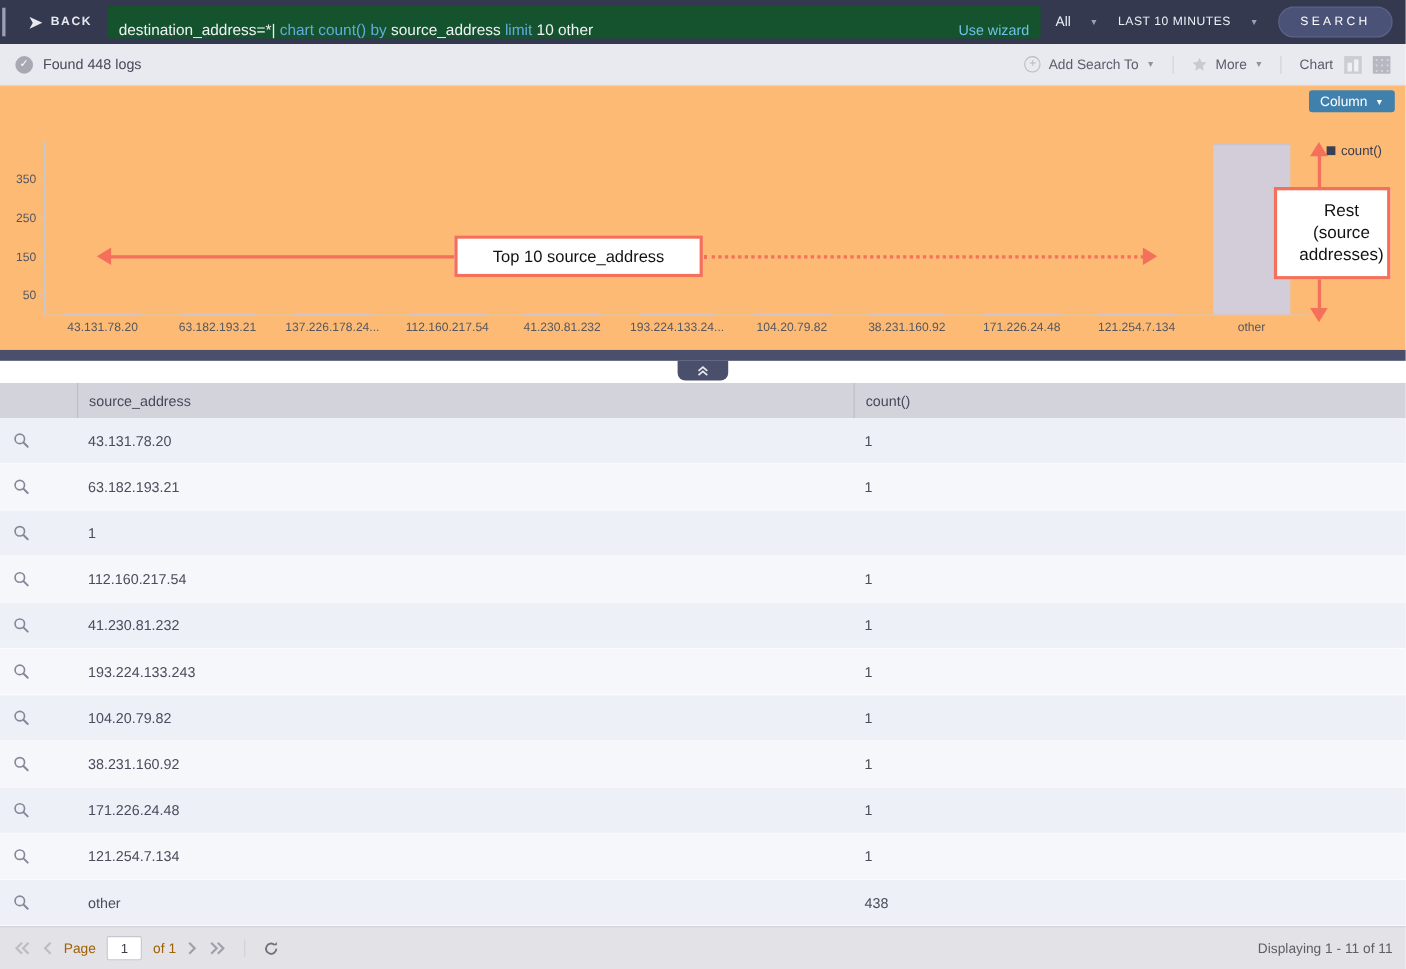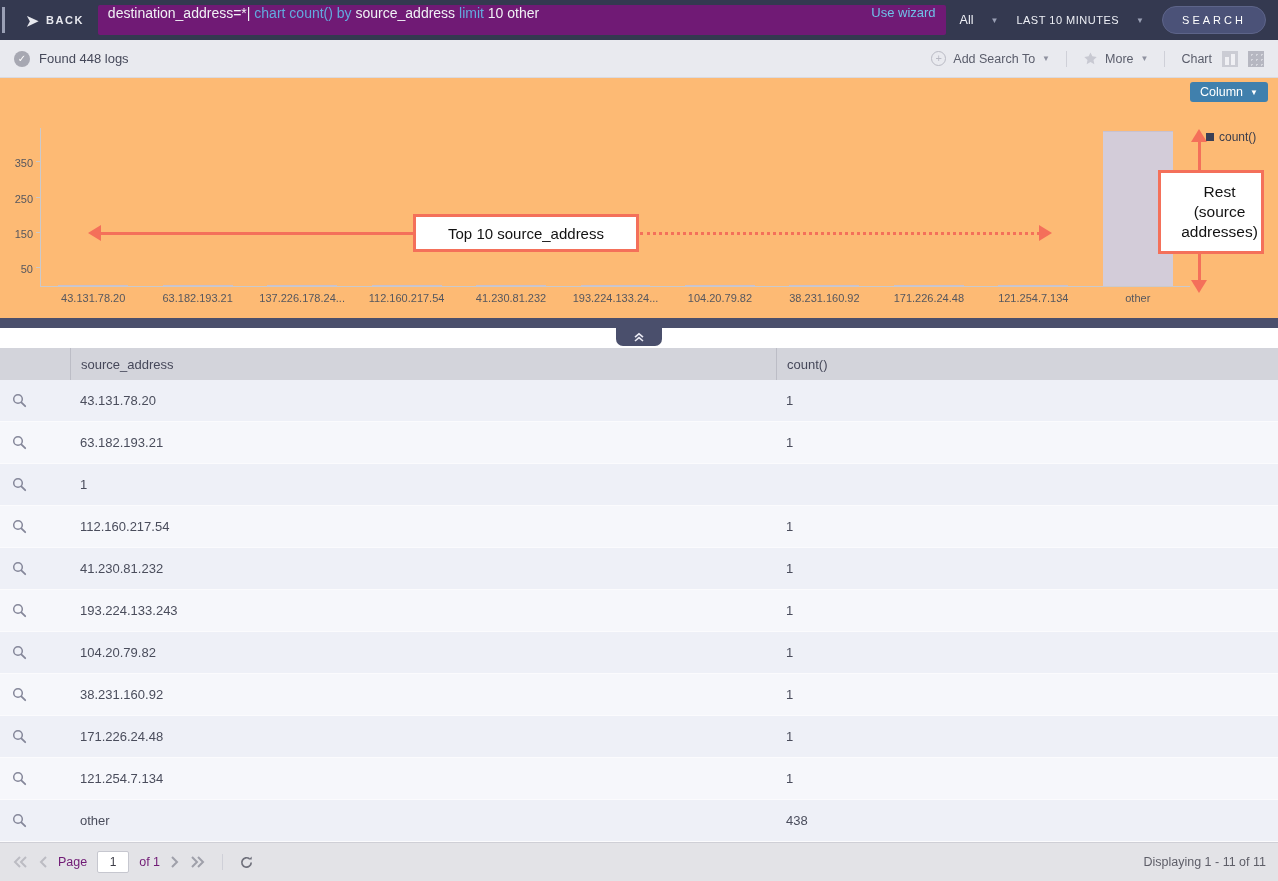--- a/index.html
+++ b/index.html
@@ -5,22 +5,22 @@
   * { box-sizing: border-box; margin: 0; padding: 0; }
   html,body { width:1278px; height:881px; overflow:hidden; background:#fff;
     font-family:"Liberation Sans", sans-serif; }
 
   
   .topbar { height:40px; background:#343950; display:flex; align-items:center; position:relative; }
   .accent { position:absolute; left:2px; top:7px; width:3px; height:26px; background:#9aa0b5; }
   .back-btn { display:flex; align-items:center; gap:6px; color:#e8e9ef; font-size:11px;
     letter-spacing:1.5px; font-weight:bold; padding:0 14px 0 26px; cursor:pointer; }
   .back-arrow { font-size:15px; line-height:1; }
-  .search-box { flex:1; height:30px; background:#701a75; border-radius:2px; display:flex;
-    align-items:flex-start; padding:0 10px; margin-right:14px; }
+  .search-box { flex:1; height:30px; background:#14532d; border-radius:2px; display:flex;
+    align-items:flex-end; padding:0 10px; margin-right:14px; }
   .query { flex:1; font-size:14px; color:#f0f1f5; white-space:nowrap; overflow:hidden; }
   .tok-hl { color:#62aade; }
   .use-wizard { color:#6fc1e8; font-size:13px; margin-left:10px; cursor:pointer; }
   .dd { display:flex; align-items:center; gap:17px; color:#eef0f6; cursor:pointer; margin-right:18px; }
   .dd .chev { font-size:8px; color:#9aa0b5; }
   .scope { font-size:12.5px; }
   .timerange { font-size:11px; letter-spacing:0.5px; }
   .search-btn { width:104px; height:28px; background:#4b5278; border:1px solid #5d6489; border-radius:14px;
     color:#fff; font-size:11px; letter-spacing:3px; text-align:center; line-height:26px;
     margin-right:12px; cursor:pointer; }
@@ -100,21 +100,21 @@
     border-bottom:1px solid #fbfbfd; font-size:13px; color:#4a4d5c; }
   .tbl-row.alt { background:#f6f7fb; }
   .row-icon { width:70px; display:flex; align-items:center; padding-left:12px; cursor:pointer; }
   .cell-src { width:706px; padding-left:10px; }
   .cell-cnt { flex:1; padding-left:10px; }
 
   
   .pagebar { height:39px; background:#e3e3e7; border-top:1px solid #cfcfd6; display:flex;
     align-items:center; padding:0 12px; gap:10px; }
   .pg-ic { display:flex; align-items:center; cursor:pointer; }
-  .pg-lbl { font-size:12.5px; color:#701a75; }
+  .pg-lbl { font-size:12.5px; color:#a16207; }
   .pg-input { width:32px; height:22px; border:1px solid #c6c7cf; border-radius:2px; background:#fff;
     text-align:center; font-size:12px; color:#3c3c46; font-family:"Liberation Sans",sans-serif; }
   .displaying { margin-left:auto; font-size:12.5px; color:#5e5e68; }
 </style>
 </head>
 <body>
 
 <div class="topbar">
   <div class="accent"></div>
   <div class="back-btn">

